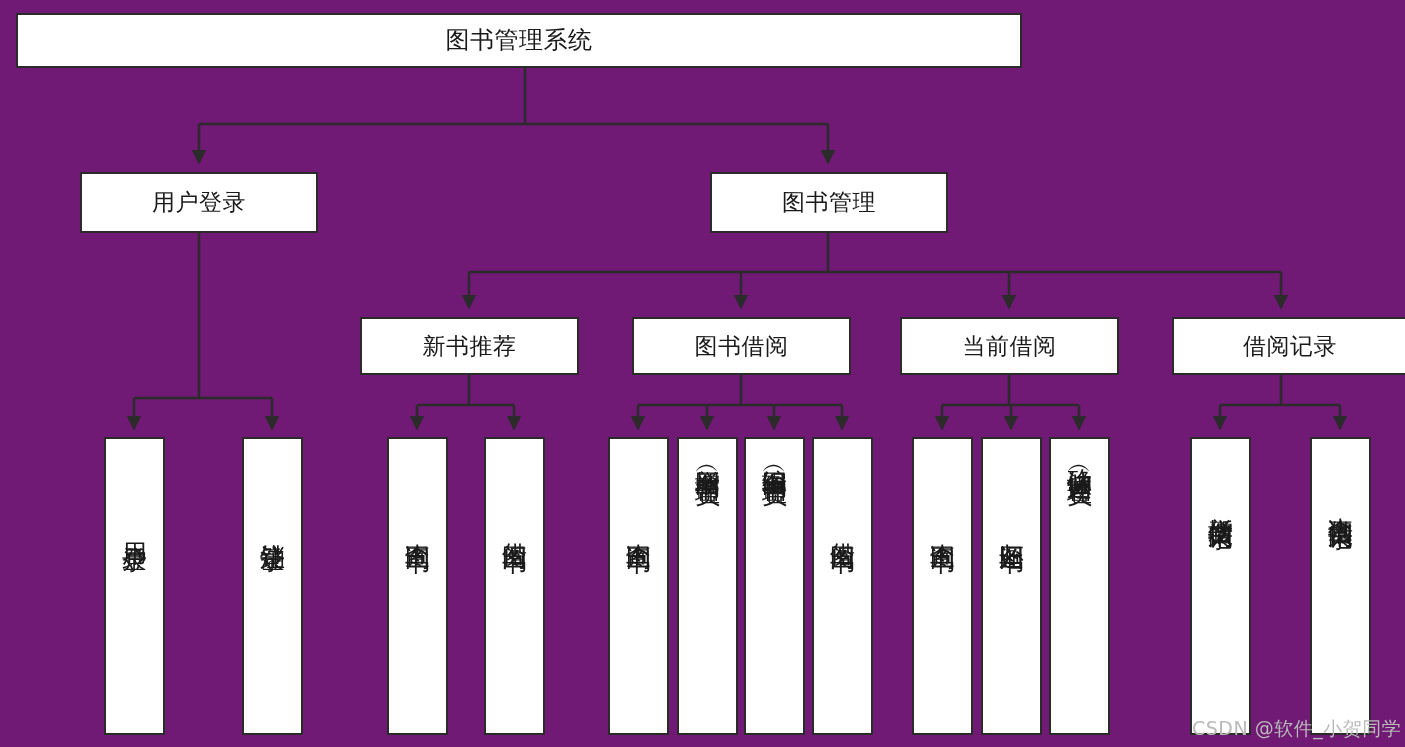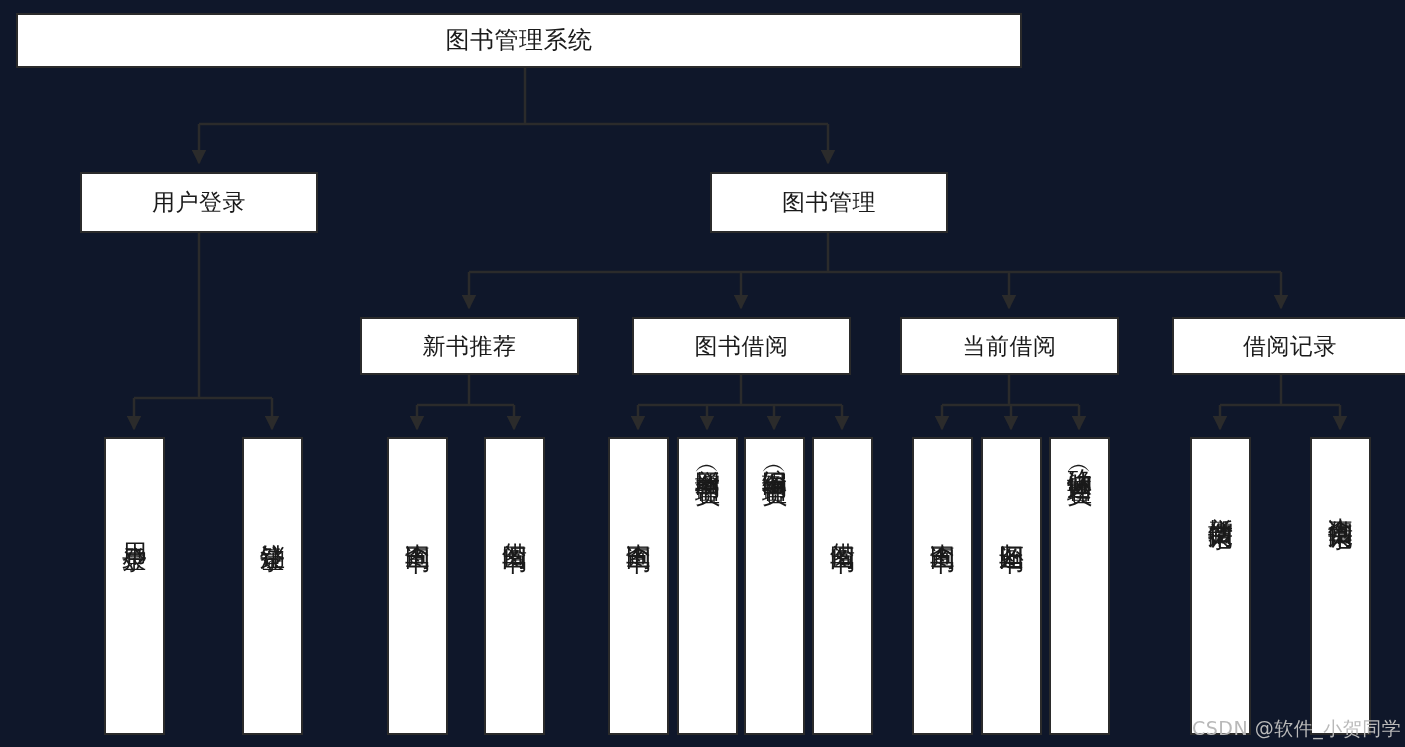--- a/index.html
+++ b/index.html
@@ -7,21 +7,21 @@
     padding: 0;
     background: #ffffff;
   }
   body {
     font-family: "DejaVu Sans", "Liberation Sans", sans-serif;
   }
   #stage {
     position: relative;
     width: 1405px;
     height: 747px;
-    background: #0f172a;
+    background: #701a75;
     overflow: hidden;
   }
   #edges {
     position: absolute;
     left: 0;
     top: 0;
     width: 1405px;
     height: 747px;
   }
   .node {

